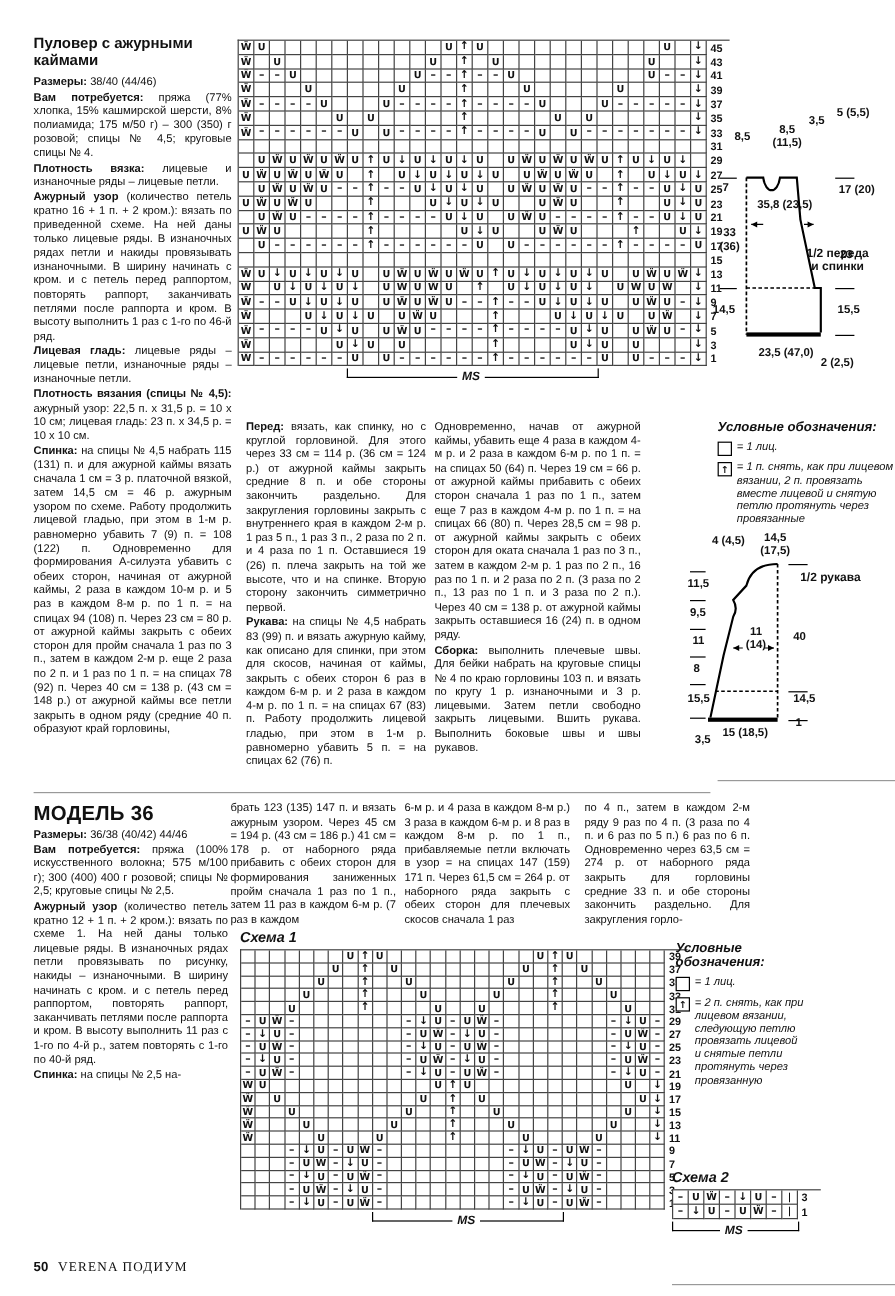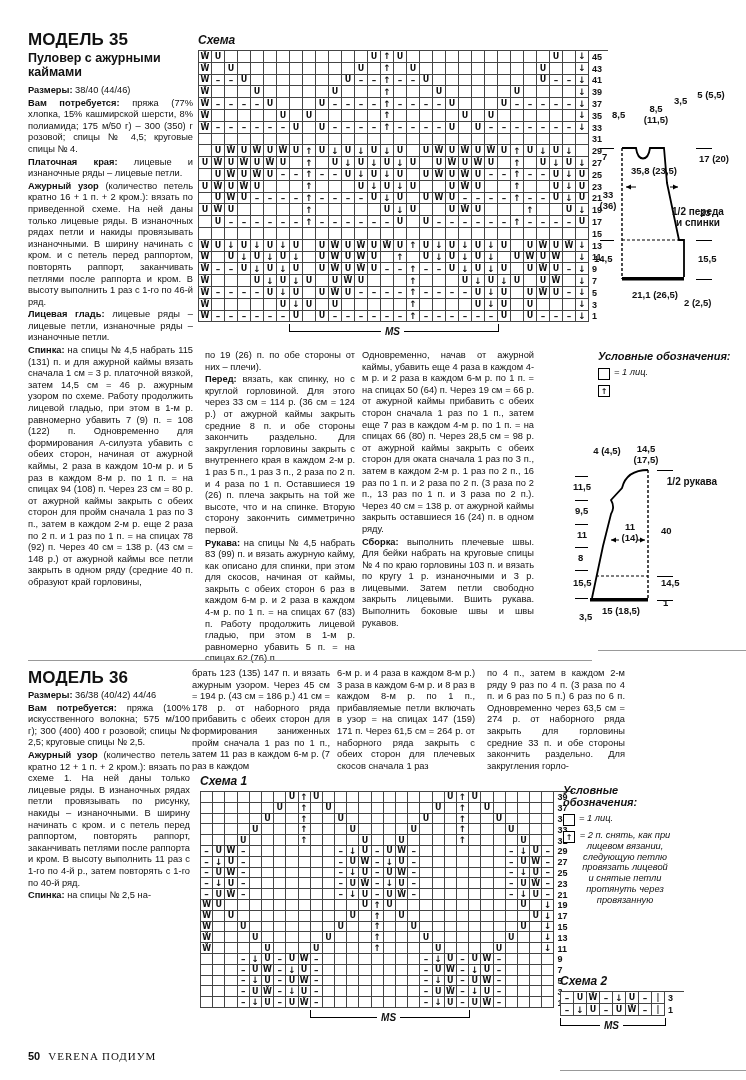--- a/index.html
+++ b/index.html
@@ -16,50 +16,49 @@
   .cc{box-sizing:border-box;border-right:1px solid #444;border-bottom:1px solid #444;display:flex;align-items:center;justify-content:center;font:800 8px "DejaVu Sans",sans-serif;color:#111;overflow:hidden;}
   .sup,.sdn{font-size:9px;}
   .sW{font-size:8px;}
   .sd{font-size:9px;}
   .crn{font:800 9px "Liberation Sans",sans-serif;display:flex;align-items:center;padding-left:3px;width:16px;}
   .msb{position:absolute;border-left:1.2px solid #000;border-right:1.2px solid #000;border-bottom:1.2px solid #000;height:7px;}
   .msl{position:absolute;font:italic 800 10px "Liberation Sans",sans-serif;background:#fff;padding:0 4px;}
   .legend-title{font:italic 800 11px "Liberation Sans",sans-serif;margin-bottom:5px;}
   .litem{display:flex;gap:4px;margin-bottom:4px;align-items:flex-start;}
   .lbox{flex:0 0 auto;width:10px;height:10px;border:1.2px solid #000;display:flex;align-items:center;justify-content:center;font:800 8px "DejaVu Sans",sans-serif;margin-top:1px;background:#fff;}
-  .ltxt{font:italic 9.3px/10.8px "Liberation Sans",sans-serif;text-align:center;}
+  .ltxt{font:italic 9.3px/10.8px "Liberation Sans",sans-serif;}
   .schem{position:absolute;}
   .ml{position:absolute;font:800 9.5px "Liberation Sans",sans-serif;text-align:center;line-height:10.5px;}
   .mcap{position:absolute;font:800 10px "Liberation Sans",sans-serif;text-align:center;line-height:11px;}
   .tick{position:absolute;border-top:1.5px solid #000;width:16px;}
   .rule{position:absolute;border-top:1px solid #999;}
   .footer{position:absolute;left:28px;top:1050px;font-size:11px;}
   .footer b{font-weight:900;margin-right:8px;}
   .brand{font-family:"Liberation Serif",serif;letter-spacing:1px;font-size:11px;}
 </style>
 </head>
 <body>
 
 <div id="page">
 
   <div class="colm" style="left:28px;top:30px;width:165px;">
-    <h1 class="mtitle">МОДЕЛЬ 35</h1>
     <h2 class="msub">Пуловер с ажурными каймами</h2>
     <div>
         <p class="para"><b>Размеры: </b>38/40 (44/46)</p>
         <p class="para"><b>Вам потребуется: </b>пряжа (77% хлопка, 15% кашмирской шерсти, 8% полиамида; 175 м/50 г) – 300 (350) г розовой; спицы № 4,5; круговые спицы № 4.</p>
-        <p class="para"><b>Платочная края: </b>лицевые и изнаночные ряды – лицевые петли.</p>
+        <p class="para"><b>Плотность вязка: </b>лицевые и изнаночные ряды – лицевые петли.</p>
         <p class="para"><b>Ажурный узор </b>(количество петель кратно 16 + 1 п. + 2 кром.): вязать по приведенной схеме. На ней даны только лицевые ряды. В изнаночных рядах петли и накиды провязывать изнаночными. В ширину начинать с кром. и с петель перед раппортом, повторять раппорт, заканчивать петлями после раппорта и кром. В высоту выполнить 1 раз с 1-го по 46-й ряд.</p>
         <p class="para"><b>Лицевая гладь: </b>лицевые ряды – лицевые петли, изнаночные ряды – изнаночные петли.</p>
+        <p class="para"><b>Плотность вязания (спицы № 4,5): </b>ажурный узор: 22,5 п. x 31,5 р. = 10 x 10 см; лицевая гладь: 23 п. x 34,5 р. = 10 x 10 см.</p>
         <p class="para"><b>Спинка: </b>на спицы № 4,5 набрать 115 (131) п. и для ажурной каймы вязать сначала 1 см = 3 р. платочной вязкой, затем 14,5 см = 46 р. ажурным узором по схеме. Работу продолжить лицевой гладью, при этом в 1-м р. равномерно убавить 7 (9) п. = 108 (122) п. Одновременно для формирования А-силуэта убавить с обеих сторон, начиная от ажурной каймы, 2 раза в каждом 10-м р. и 5 раз в каждом 8-м р. по 1 п. = на спицах 94 (108) п. Через 23 см = 80 р. от ажурной каймы закрыть с обеих сторон для пройм сначала 1 раз по 3 п., затем в каждом 2-м р. еще 2 раза по 2 п. и 1 раз по 1 п. = на спицах 78 (92) п. Через 40 см = 138 р. (43 см = 148 р.) от ажурной каймы все петли закрыть в одном ряду (средние 40 п. образуют край горловины,</p>
       </div>
   </div>
 
   <div class="abs" style="left:198px;top:33px;">
-    <div class="chart-title">Схема</div>
     <div style="position: relative; padding-bottom: 22px;"><div class="cgrid" style="display: inline-block;"><div class="crow" style="height: 11.8px;">
             <div class="cc sW" style="width: 13px; flex: 0 0 13px;">Ẅ</div>
             <div class="cc sU" style="width: 13px; flex: 0 0 13px;">U</div>
             <div class="cc se" style="width: 13px; flex: 0 0 13px;"></div>
             <div class="cc se" style="width: 13px; flex: 0 0 13px;"></div>
             <div class="cc se" style="width: 13px; flex: 0 0 13px;"></div>
             <div class="cc se" style="width: 13px; flex: 0 0 13px;"></div>
             <div class="cc se" style="width: 13px; flex: 0 0 13px;"></div>
             <div class="cc se" style="width: 13px; flex: 0 0 13px;"></div>
             <div class="cc se" style="width: 13px; flex: 0 0 13px;"></div>
@@ -811,44 +810,44 @@
     <span class="ml" style="left:38px;top:16px;width:36px;">8,5 (11,5)</span>
     <span class="ml" style="left:74px;top:8px;">3,5</span>
     <span class="ml" style="left:96px;top:2px;width:30px;">5 (5,5)</span>
     <span class="ml" style="left:2px;top:64px;">7</span>
     <span class="ml" style="left:-6px;top:102px;width:28px;">33 (36)</span>
     <span class="ml" style="left:-6px;top:166px;">14,5</span>
     <span class="ml" style="left:28px;top:78px;width:52px;">35,8 (23,5)</span>
     <span class="ml" style="left:98px;top:66px;width:32px;">17 (20)</span>
     <span class="ml" style="left:100px;top:120px;">23</span>
     <span class="ml" style="left:98px;top:166px;">15,5</span>
-    <span class="ml" style="left:22px;top:202px;width:66px;">21,1 (26,5)</span>
+    <span class="ml" style="left:22px;top:202px;width:66px;">23,5 (47,0)</span>
     <span class="ml" style="left:84px;top:210px;">2 (2,5)</span>
     <div class="mcap" style="left:26px;top:118px;width:58px;margin-left:43px;">1/2 переда и спинки</div>
   </div>
 
   <div class="colm" style="left:205px;top:350px;width:150px;">
-      <p class="para">по 19 (26) п. по обе стороны от них – плечи).</p>
       <p class="para"><b>Перед: </b>вязать, как спинку, но с круглой горловиной. Для этого через 33 см = 114 р. (36 см = 124 р.) от ажурной каймы закрыть средние 8 п. и обе стороны закончить раздельно. Для закругления горловины закрыть с внутреннего края в каждом 2-м р. 1 раз 5 п., 1 раз 3 п., 2 раза по 2 п. и 4 раза по 1 п. Оставшиеся 19 (26) п. плеча закрыть на той же высоте, что и на спинке. Вторую сторону закончить симметрично первой.</p>
       <p class="para"><b>Рукава: </b>на спицы № 4,5 набрать 83 (99) п. и вязать ажурную кайму, как описано для спинки, при этом для скосов, начиная от каймы, закрыть с обеих сторон 6 раз в каждом 6-м р. и 2 раза в каждом 4-м р. по 1 п. = на спицах 67 (83) п. Работу продолжить лицевой гладью, при этом в 1-м р. равномерно убавить 5 п. = на спицах 62 (76) п.</p>
     </div>
   <div class="colm" style="left:362px;top:350px;width:172px;">
       <p class="para">Одновременно, начав от ажурной каймы, убавить еще 4 раза в каждом 4-м р. и 2 раза в каждом 6-м р. по 1 п. = на спицах 50 (64) п. Через 19 см = 66 р. от ажурной каймы прибавить с обеих сторон сначала 1 раз по 1 п., затем еще 7 раз в каждом 4-м р. по 1 п. = на спицах 66 (80) п. Через 28,5 см = 98 р. от ажурной каймы закрыть с обеих сторон для оката сначала 1 раз по 3 п., затем в каждом 2-м р. 1 раз по 2 п., 16 раз по 1 п. и 2 раза по 2 п. (3 раза по 2 п., 13 раз по 1 п. и 3 раза по 2 п.). Через 40 см = 138 р. от ажурной каймы закрыть оставшиеся 16 (24) п. в одном ряду.</p>
       <p class="para"><b>Сборка: </b>выполнить плечевые швы. Для бейки набрать на круговые спицы № 4 по краю горловины 103 п. и вязать по кругу 1 р. изнаночными и 3 р. лицевыми. Затем петли свободно закрыть лицевыми. Вшить рукава. Выполнить боковые швы и швы рукавов.</p>
     </div>
 
   <div class="colm" style="left:598px;top:350px;width:148px;">
     <div class="legend-title">Условные обозначения:</div>
     <div>
         <div class="litem">
           <span class="lbox"></span>
           <span class="ltxt">= 1 лиц.</span>
         </div>
         <div class="litem">
           <span class="lbox">↑</span>
+          <span class="ltxt">= 1 п. снять, как при лицевом вязании, 2 п. провязать вместе лицевой и снятую петлю протянуть через провязанные</span>
         </div>
       </div>
   </div>
 
   <div class="schem" style="left:575px;top:448px;width:171px;height:190px;">
     <svg width="171" height="190">
       <line x1="73" y1="22" x2="73" y2="152" stroke="#000" stroke-width="1.4" stroke-dasharray="3,2"></line>
       <path d="M73,22 C58,22 50,28 47,40 L36,52 C39,57 39,61 36,66 L28,98 L17,150" fill="none" stroke="#000" stroke-width="1.8"></path>
       <line x1="21" y1="128" x2="73" y2="128" stroke="#000" stroke-width="1.2" stroke-dasharray="3,2"></line>
       <rect x="15" y="150" width="58" height="3.5" fill="#000"></rect>

